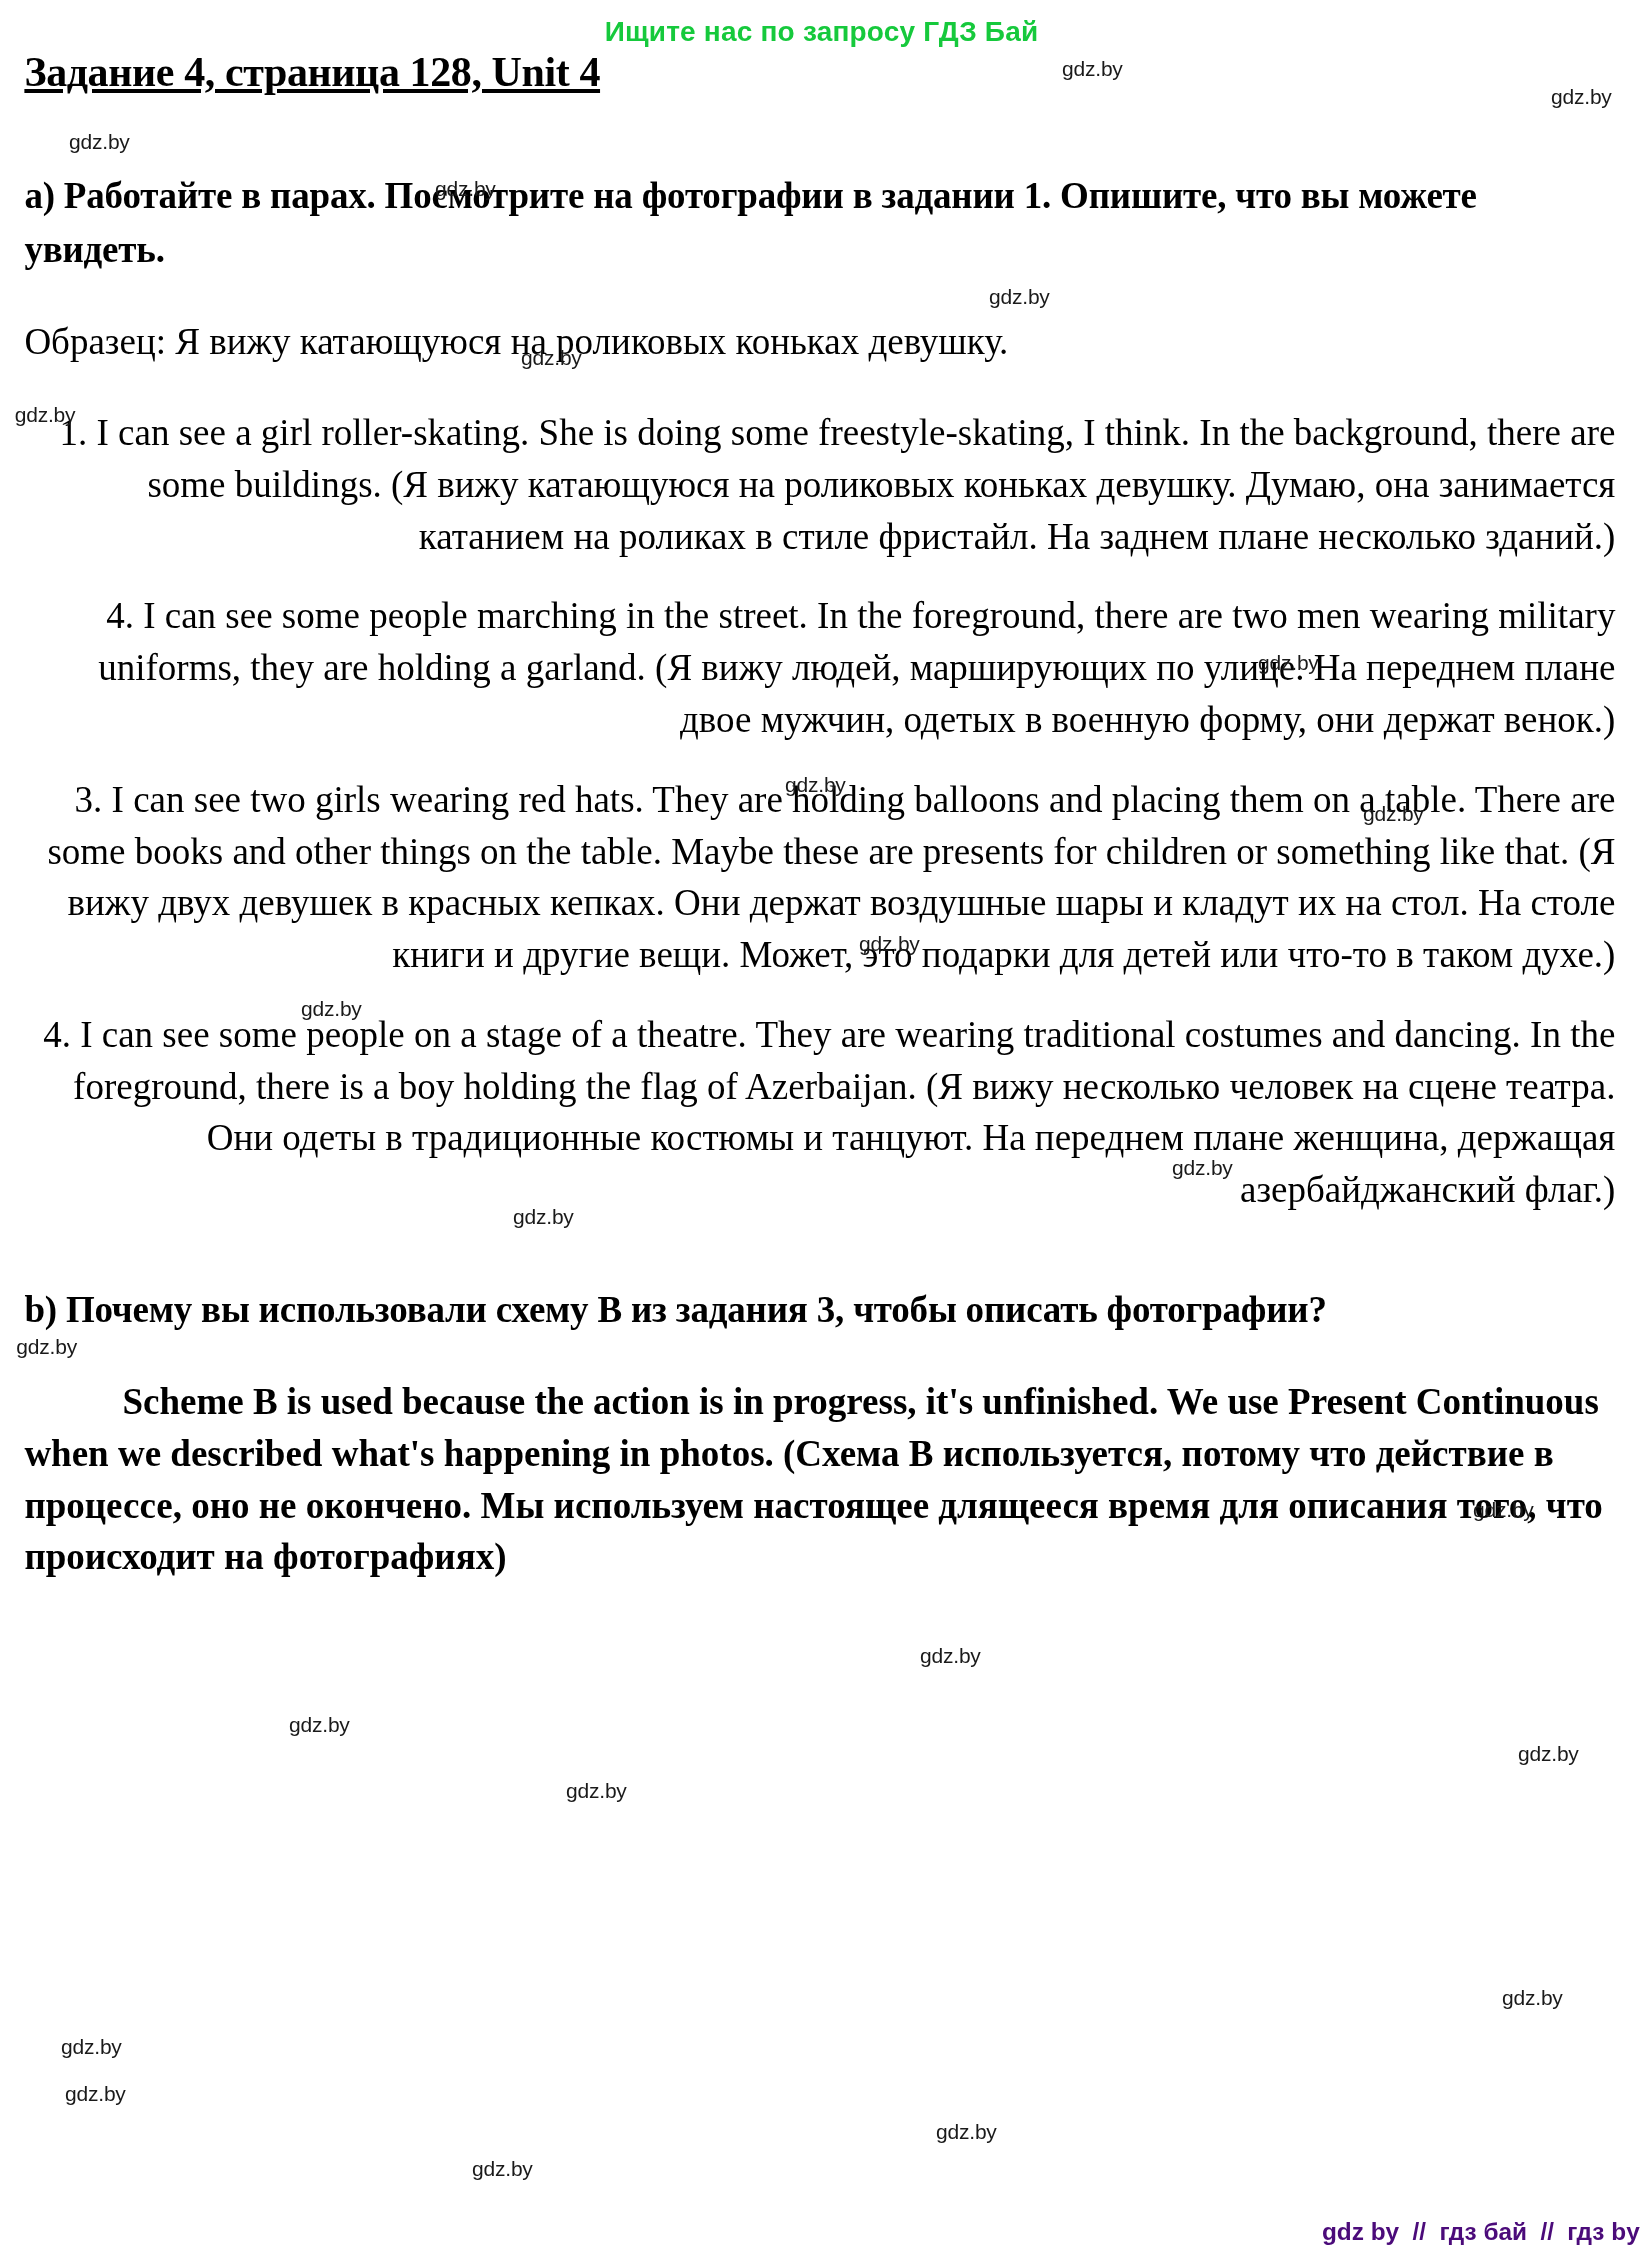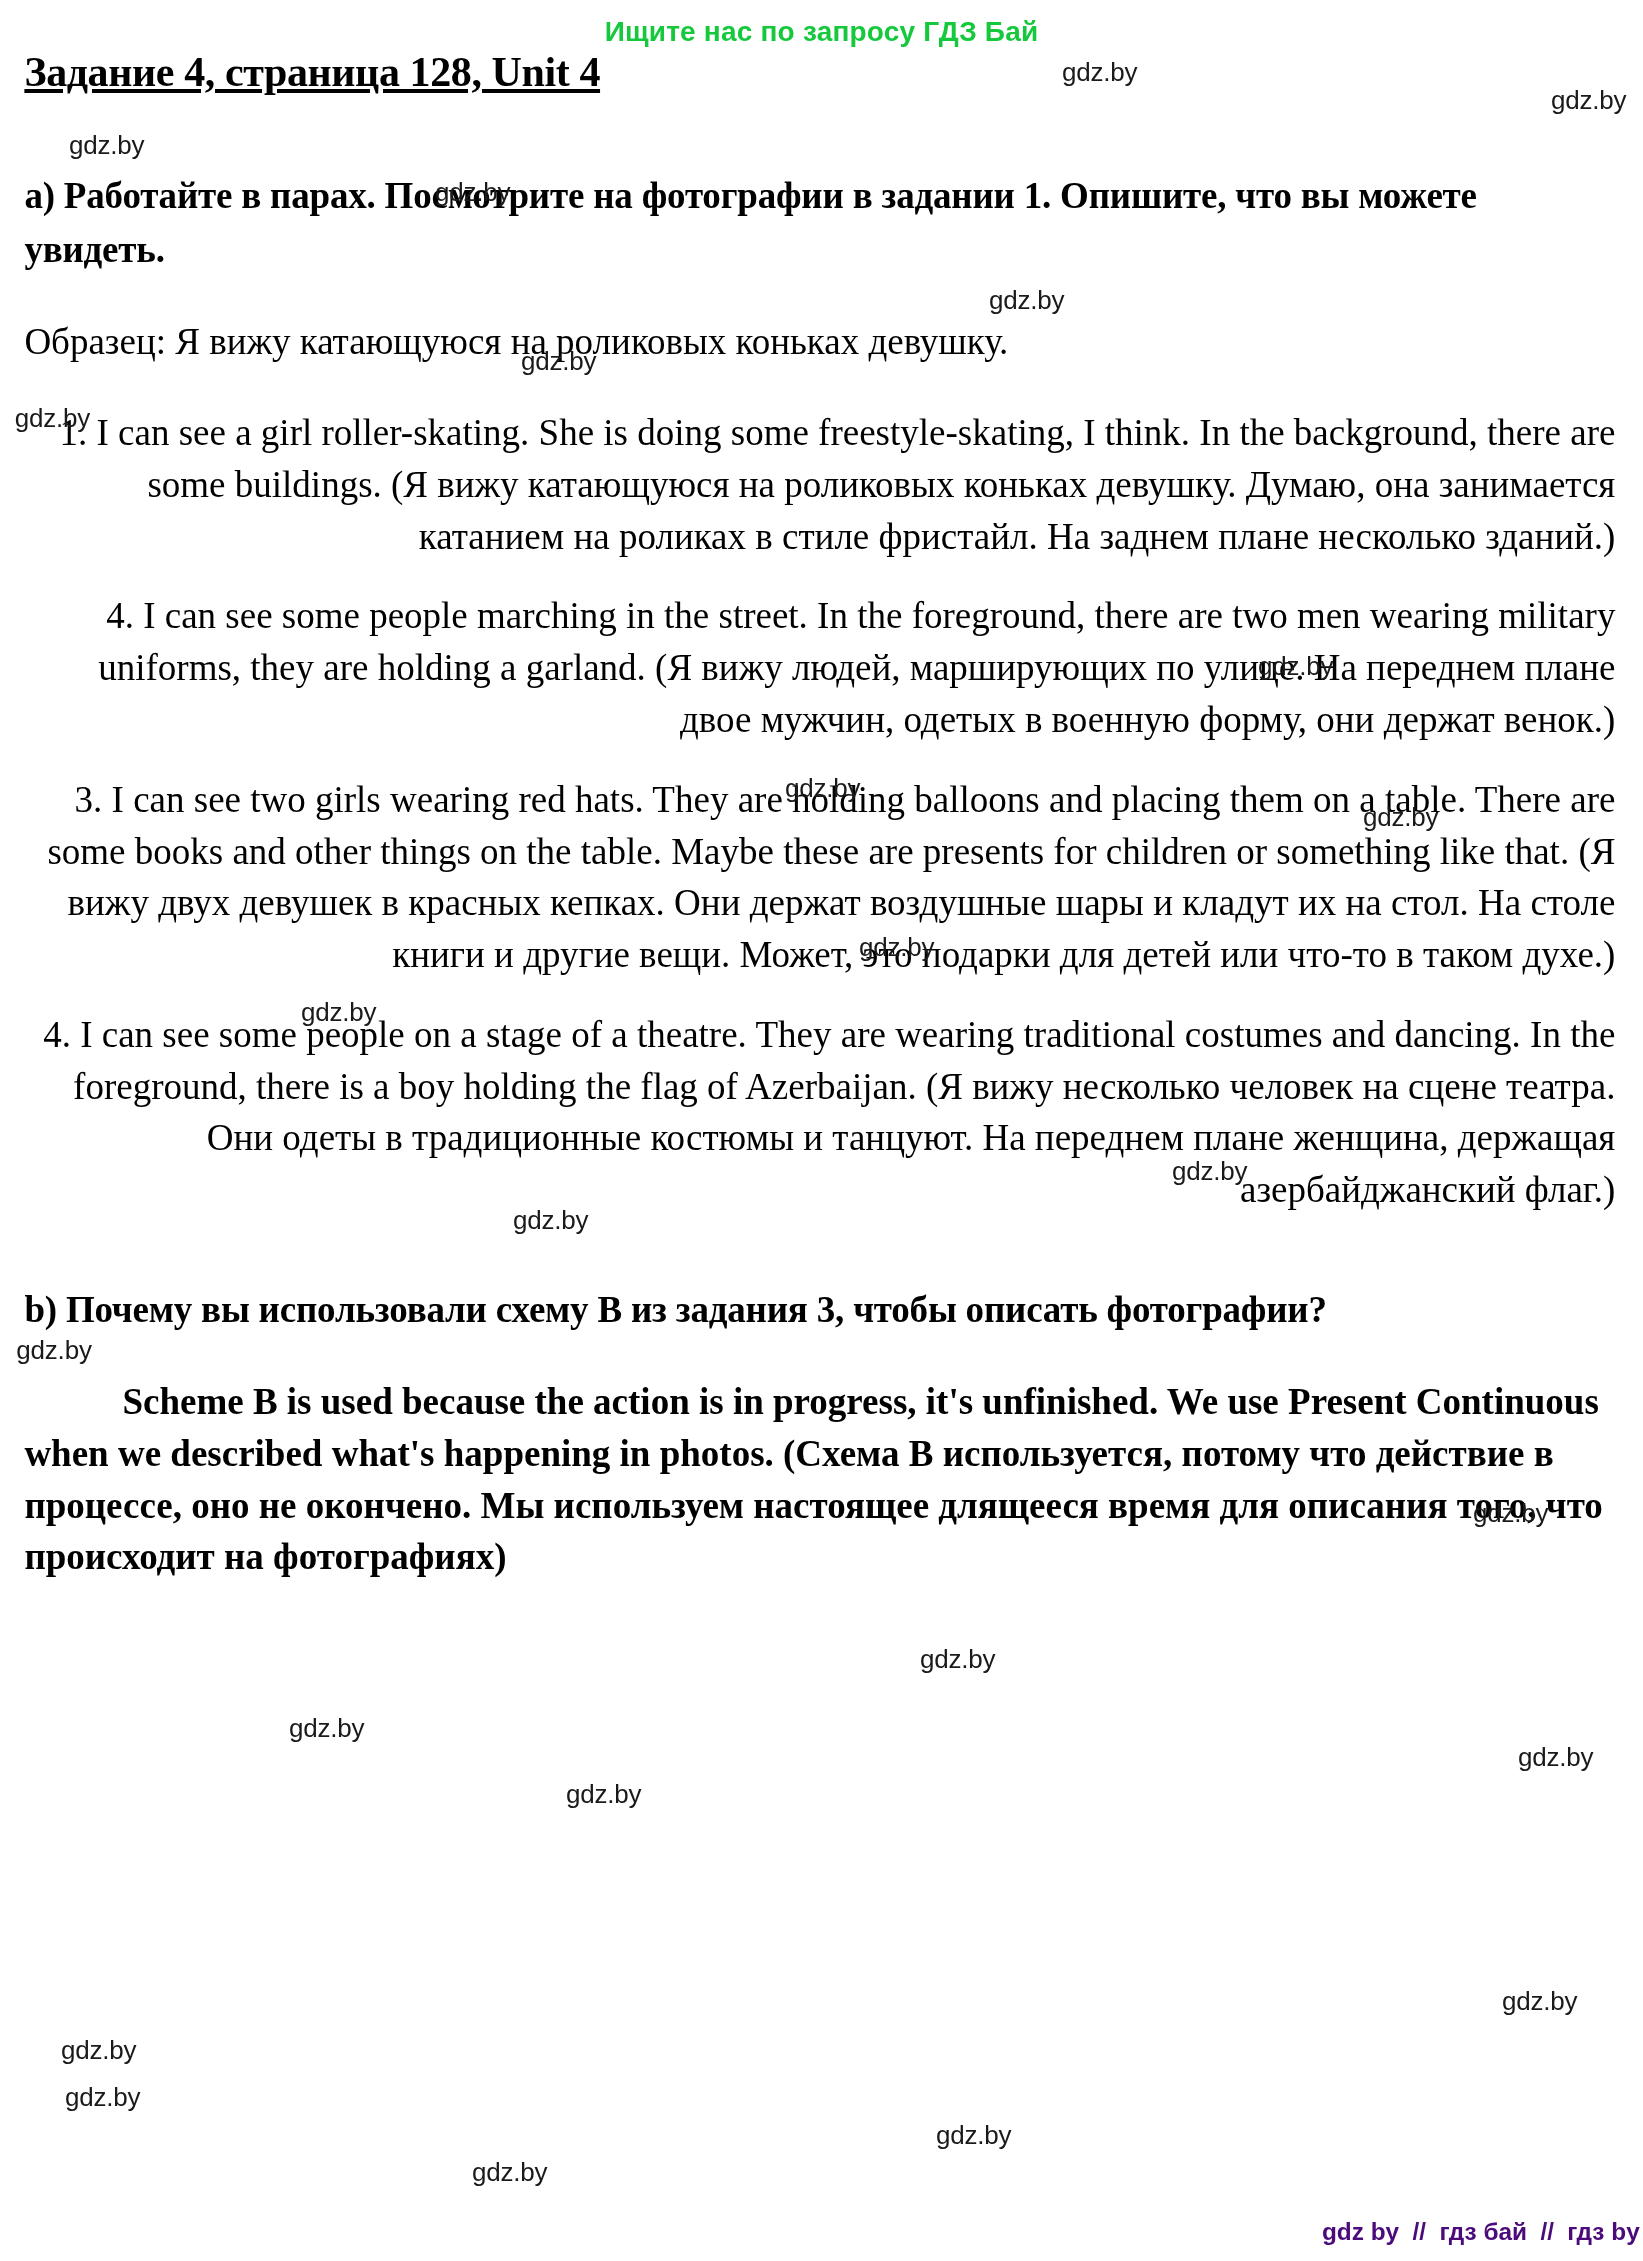--- a/index.html
+++ b/index.html
@@ -89,21 +89,21 @@
   }
 
   .spacer-b {
     height: 39px;
   }
 
   
   .wm {
     position: absolute;
     font-family: "Liberation Sans", "DejaVu Sans", sans-serif;
-    font-size: 26px;
+    font-size: 21px;
     color: #1a1a1a;
     white-space: nowrap;
     pointer-events: none;
     letter-spacing: -0.2px;
   }
 
   
   .footer-links {
     position: absolute;
     bottom: 14.7px;

